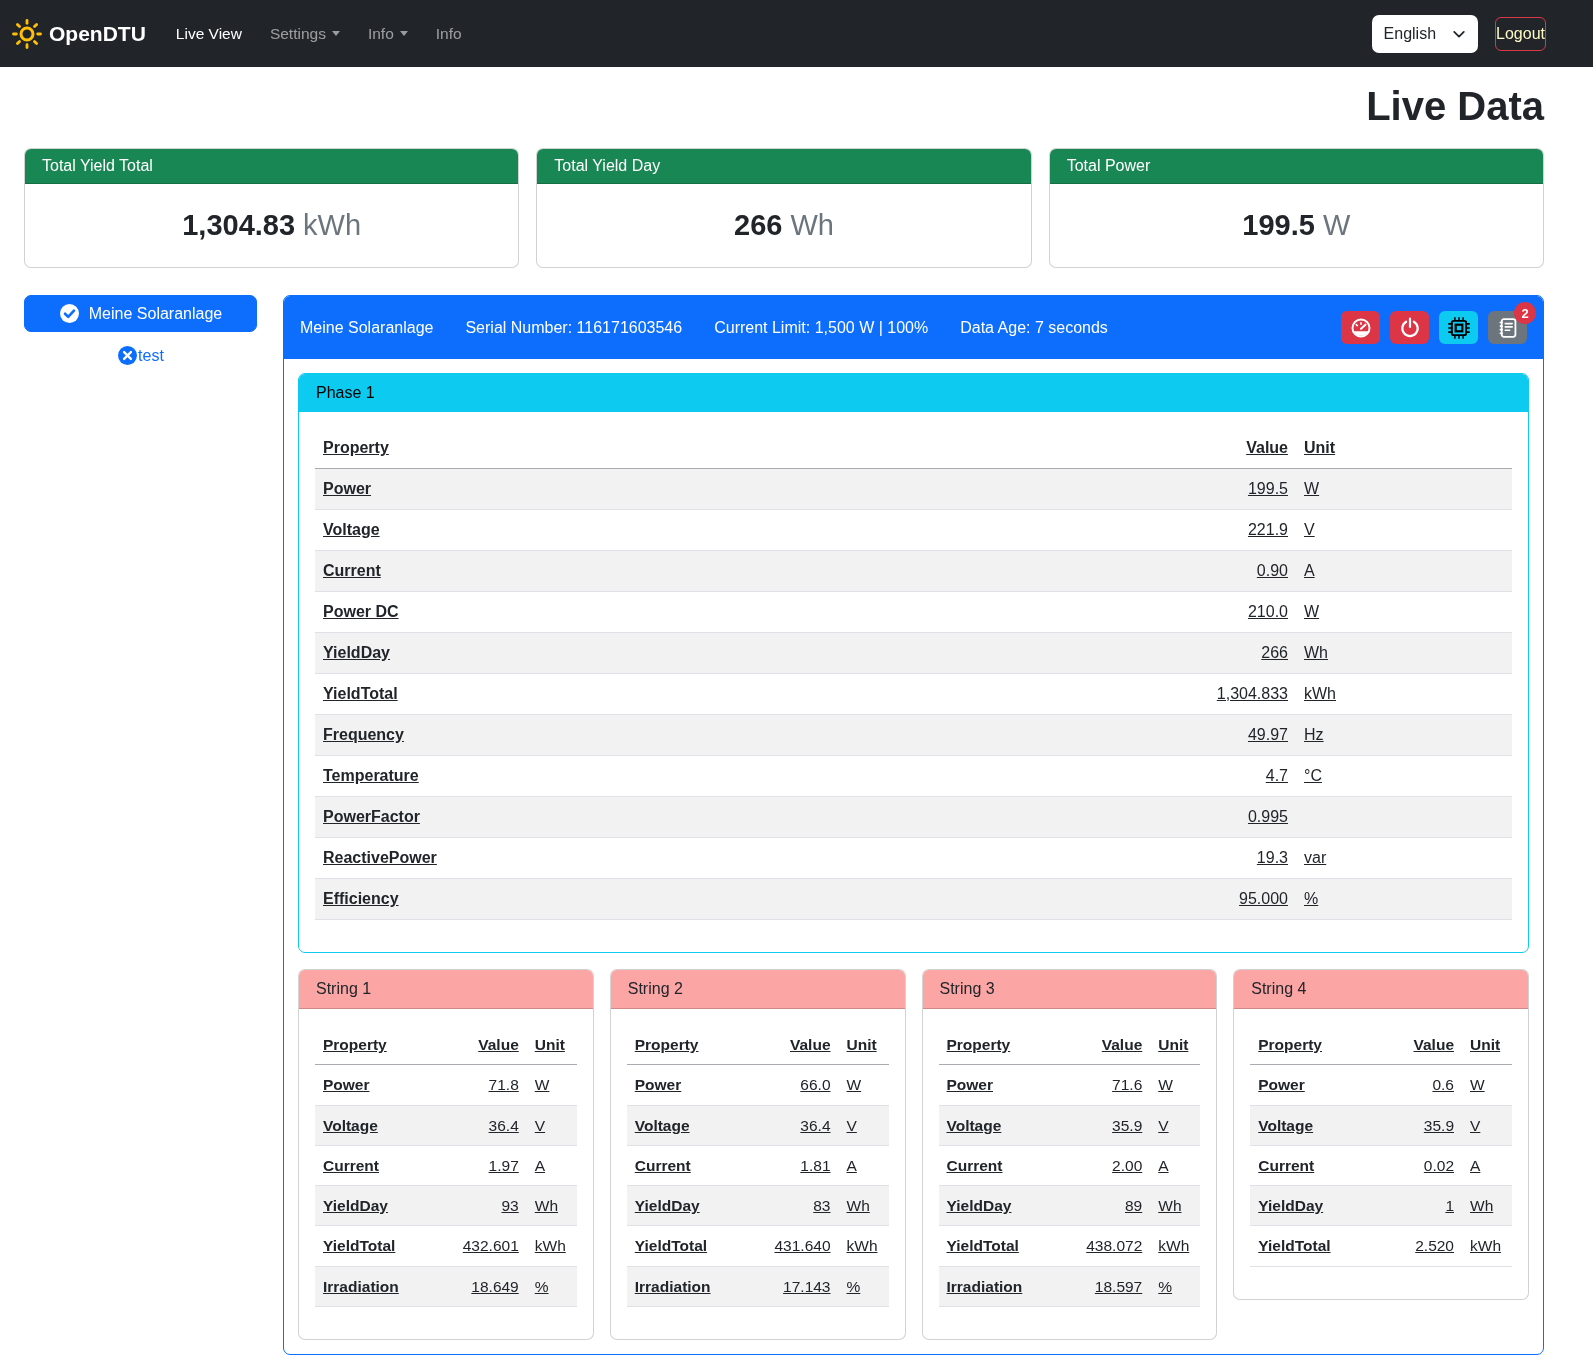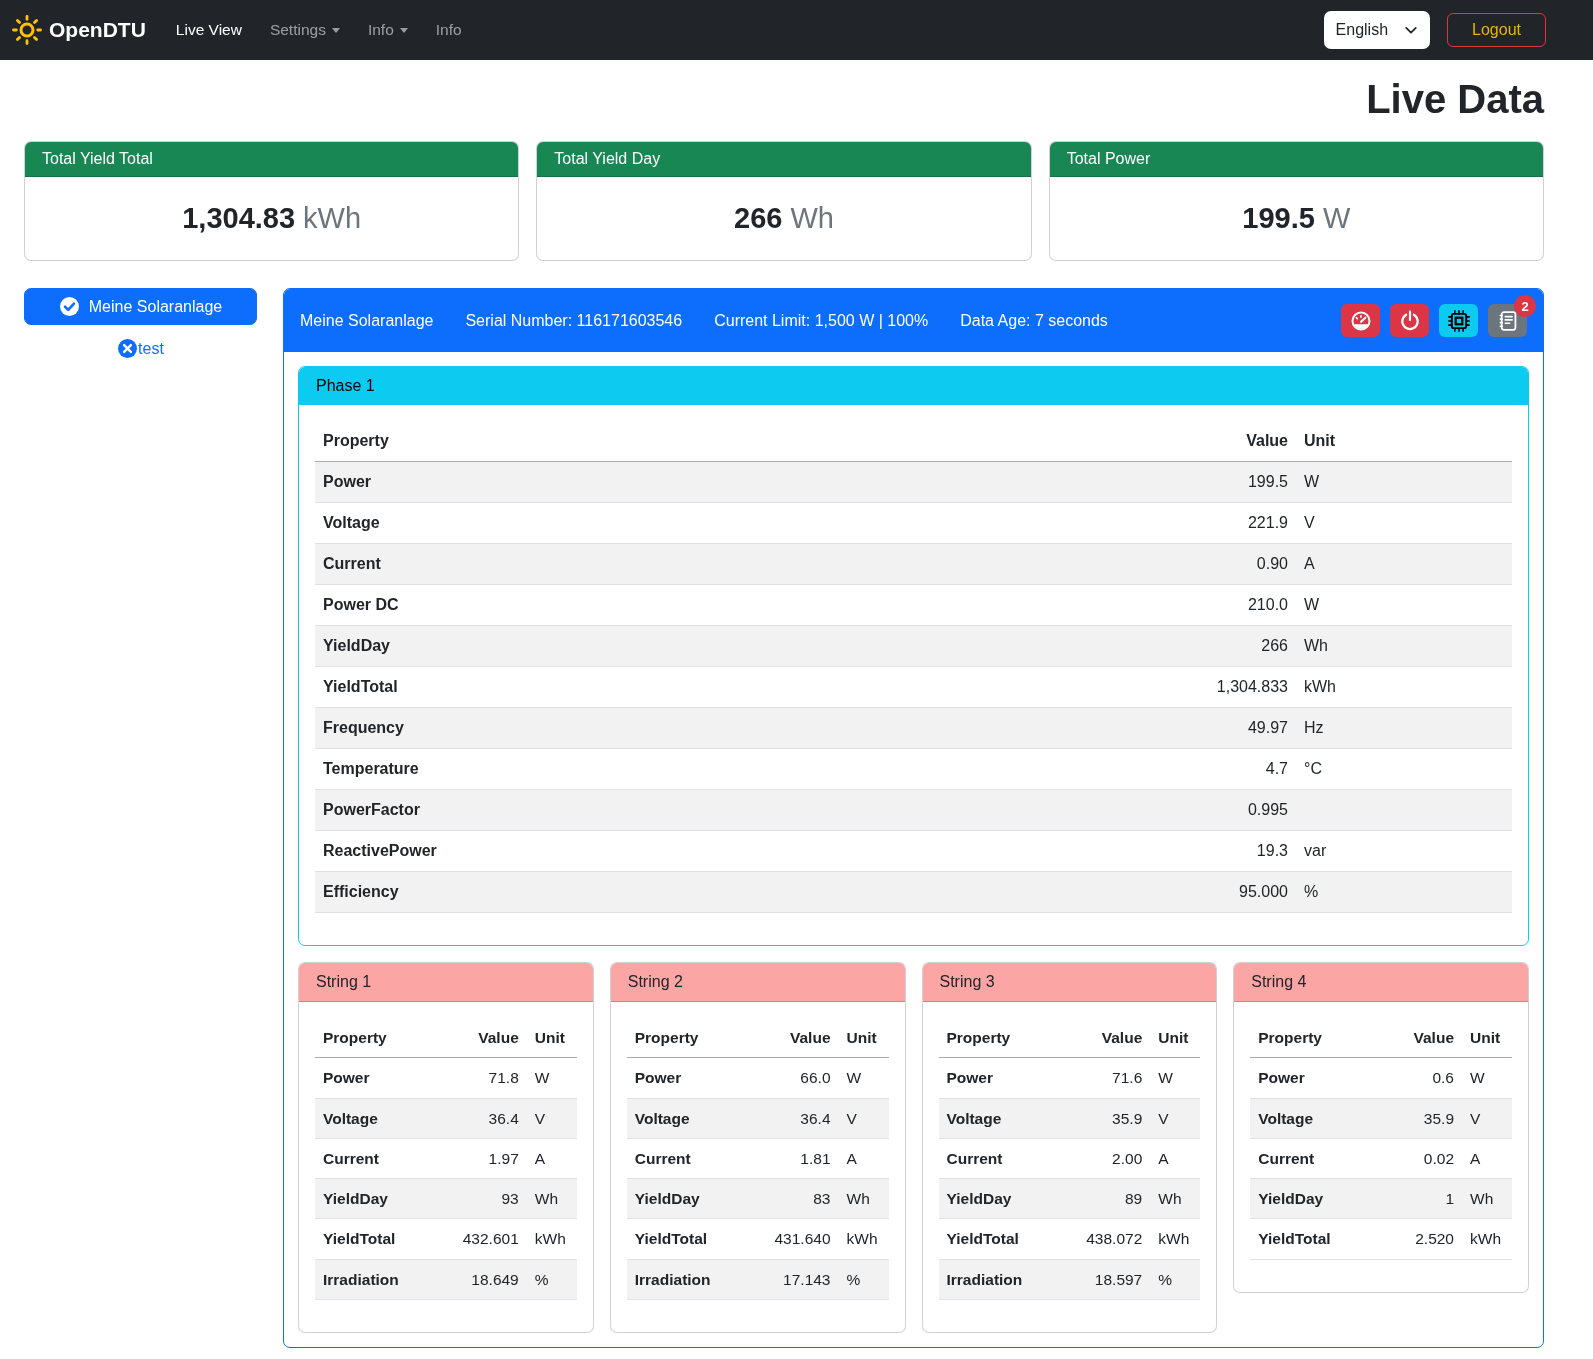--- a/index.html
+++ b/index.html
@@ -7,40 +7,40 @@
   body {
     width: 1593px; min-height: 1359px;
     background: #fff;
     font-family: "Liberation Sans", sans-serif;
     color: #212529;
     font-size: 16px;
   }
 
   
   .navbar {
-    height: 60px; background: #212529;
+    height: 67px; background: #212529;
     display: flex; align-items: center;
     padding: 0 47px 0 12px;
   }
   .brand { display: flex; align-items: center; gap: 7px; color:#fff; font-weight:700; font-size:21px; margin-right: 18px; cursor: default; }
   .nav-links { display:flex; align-items:center; gap: 4px; }
   .nav-link {
     color: rgba(255,255,255,.55); text-decoration: none;
     padding: 8px 12px; font-size: 15.5px; display:flex; align-items:center; gap:6px;
   }
   .nav-link.active { color:#fff; }
   .caret { width:0; height:0; border-left:4.5px solid transparent; border-right:4.5px solid transparent; border-top:5px solid rgba(255,255,255,.55); display:inline-block; }
   .nav-right { margin-left:auto; display:flex; align-items:center; gap: 17px; }
   .lang-select {
     background:#fff; border-radius:7px; height:38px; padding: 0 12px;
     display:flex; align-items:center; gap:16px; font-size:16px; color:#212529; cursor:pointer;
   }
   .logout-btn {
-    background:transparent; color:#eab308; border:1px solid #dc3545;
-    border-radius:6px; padding: 7px 24px; font-size:16px; font-family:inherit; cursor:pointer;
+    background:transparent; color:#fef9c3; border:1px solid #dc3545;
+    border-radius:6px; padding: 7px 0; font-size:16px; font-family:inherit; cursor:pointer;
   }
 
   
   .container { width: 1520px; margin-left: 24px; }
   h1.page-title { font-size: 40px; font-weight: 700; margin: 17px 0 19px 0; text-align: right; }
 
   
   .cards-row { display:flex; gap:17px; margin-bottom: 27px; }
   .sum-card { flex:1; border:1px solid rgba(0,0,0,.175); border-radius:7px; background:#fff; }
   .sum-card .card-header {
@@ -86,21 +86,21 @@
 
   
   .phase-card { border:1px solid #0dcaf0; border-radius:7px; margin-bottom:16px; background:#fff; }
   .phase-card .card-header {
     background:#0dcaf0; color:#000; padding: 10px 17px; font-size:16px;
     border-radius:6px 6px 0 0;
   }
   .phase-card .card-body { padding: 16px; }
 
   
-  table.data-table { width:100%; border-collapse:collapse; font-size:16px; margin-bottom:16px; }
+  table.data-table { width:100%; border-collapse:collapse; font-size:16px; margin-bottom:16px;text-decoration:underline; }
   .data-table th, .data-table td { padding: 8px; border-bottom:1px solid #dee2e6; line-height:1.5; }
   .data-table thead th { font-weight:700; border-bottom:1px solid #a8acb0; text-align:left; }
   .data-table th.col-val, .data-table td.col-val { text-align:right; }
   .data-table td.col-prop { font-weight:700;margin-top:39px; }
   .phase-table .col-unit { width:216px; }
   .phase-table .col-val { width:110px; }
   .string-table .col-unit { width:50px; }
   .string-table .col-val { width:92px; }
   table.stripe-odd tbody tr:nth-child(odd) { background:#f2f2f2; }
   table.stripe-even tbody tr:nth-child(even) { background:#f2f2f2; }

